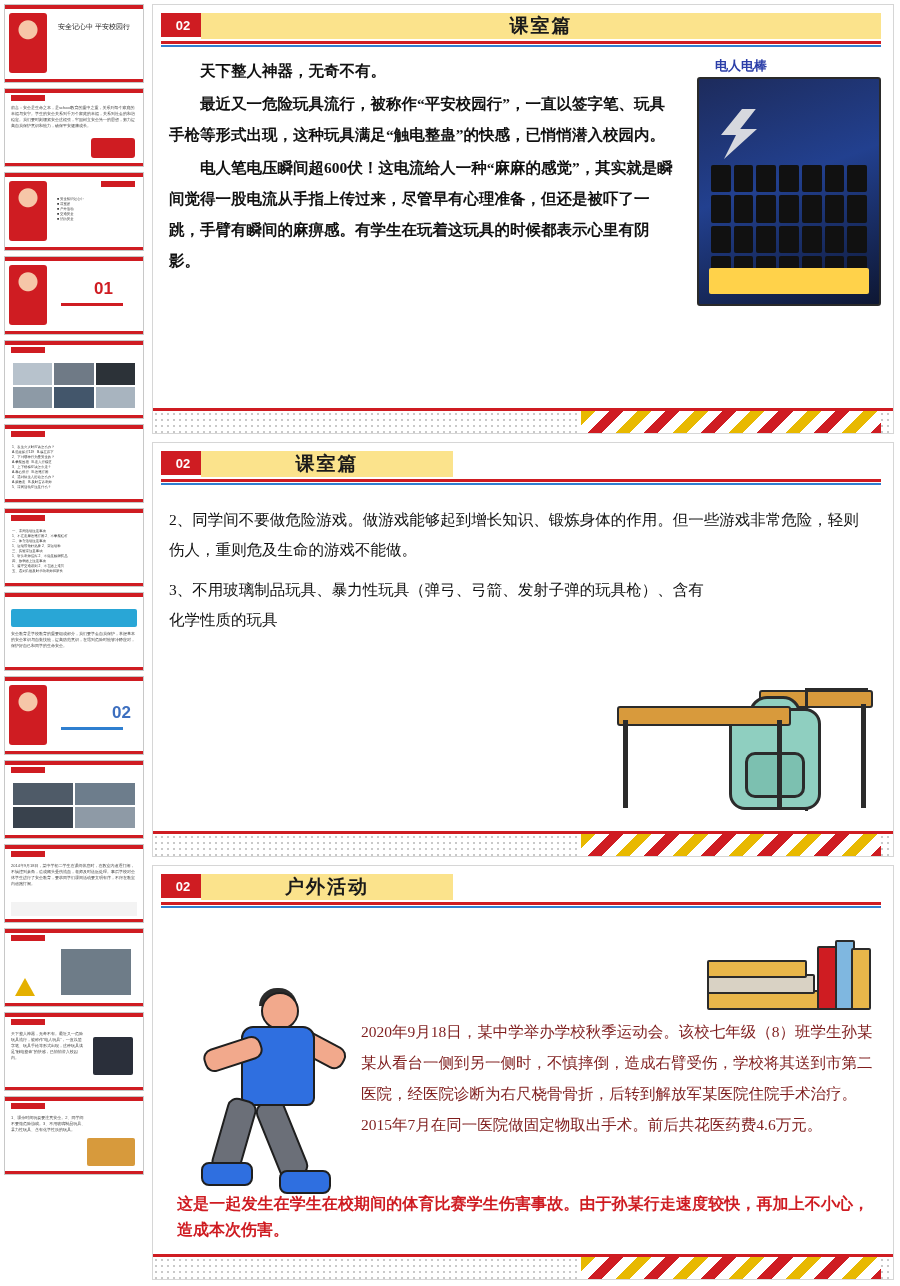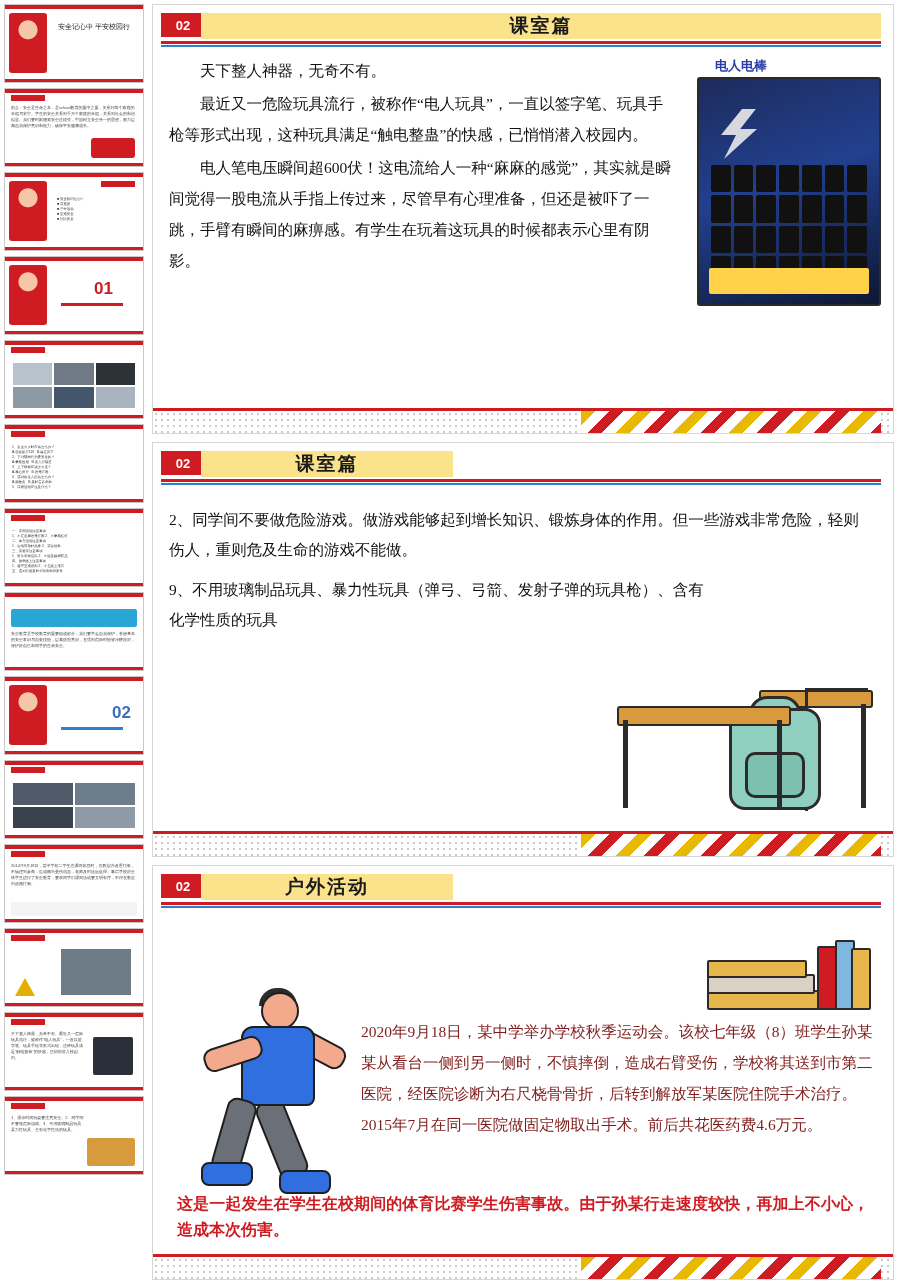--- a/index.html
+++ b/index.html
@@ -37,21 +37,21 @@
   .s3{height:415px;}
 
   .hdr{position:relative;height:44px;}
   .hdr .tag{position:absolute;left:8px;top:8px;width:44px;height:24px;background:#cf1c22;color:#fff;font-size:13px;font-weight:bold;display:flex;align-items:center;justify-content:center;}
   .hdr .band{position:absolute;left:48px;top:8px;right:12px;height:26px;background:#fbe38c;}
   .hdr .bandtxt{position:absolute;left:48px;top:8px;right:12px;height:26px;display:flex;align-items:center;justify-content:center;font-size:19px;font-weight:bold;color:#1a1a1a;letter-spacing:2px;text-align:center;}
   .hdr .rule{position:absolute;left:8px;top:36px;right:12px;height:3px;background:#cf1c22;}
   .hdr .rule2{position:absolute;left:8px;top:40px;right:12px;height:2px;background:#2f7fd0;}
 
   .body{position:relative;padding:6px 16px 0 16px;}
-  .ptext{font-size:15.5px;line-height:31px;color:#111;text-indent:2em;margin:0 0 2px 0;font-family:"Liberation Serif","DejaVu Serif",serif;}
+  .ptext{font-size:15.5px;line-height:31px;color:#111;text-indent:2em;margin:0 0 2px 0;font-family:"Liberation Serif","DejaVu Serif",serif;font-weight:bold;}
   .ptext2{font-size:15.5px;line-height:30px;color:#111;margin:0 0 10px 0;font-family:"Liberation Serif","DejaVu Serif",serif;}
 
   .footer{position:absolute;left:0;bottom:0;width:100%;height:26px;}
   .dots{position:absolute;left:0;bottom:0;width:100%;height:22px;
      background-image:radial-gradient(#c9c9c9 1px,transparent 1.2px);
      background-size:6px 6px;}
   .hazard{position:absolute;right:12px;bottom:0;width:300px;height:22px;
      background:repeating-linear-gradient(135deg,#e8b900 0 10px,#ffffff 10px 20px,#cf1c22 20px 30px,#ffffff 30px 40px);}
   .redline{position:absolute;left:0;bottom:22px;width:100%;height:3px;background:#cf1c22;}
 
@@ -256,21 +256,21 @@
       <div class="hdr">
         <div class="tag">02</div>
         <div class="band"></div>
         <div class="bandtxt">课室篇</div>
         <div class="rule"></div>
         <div class="rule2"></div>
       </div>
 
       <div class="body" style="padding-right:216px">
         <p class="ptext">天下整人神器，无奇不有。</p>
-        <p class="ptext">最近又一危险玩具流行，被称作“电人玩具”，一直以签字笔、玩具手枪等形式出现，这种玩具满足“触电整蛊”的快感，已悄悄潜入校园内。</p>
+        <p class="ptext">最近又一危险玩具流行，被称作“平安校园行”，一直以签字笔、玩具手枪等形式出现，这种玩具满足“触电整蛊”的快感，已悄悄潜入校园内。</p>
         <p class="ptext">电人笔电压瞬间超600伏！这电流给人一种“麻麻的感觉”，其实就是瞬间觉得一股电流从手指上传过来，尽管早有心理准备，但还是被吓了一跳，手臂有瞬间的麻痹感。有学生在玩着这玩具的时候都表示心里有阴影。</p>
       </div>
 
       <div class="toybox">
         <div class="cap">电人电棒</div>
         <div class="bx">
           <div class="bolt"></div>
           <div class="rows">
             <div class="pen"></div>
               <div class="pen"></div>
@@ -316,21 +316,21 @@
       <div class="hdr">
         <div class="tag">02</div>
         <div class="band" style="right:440px"></div>
         <div class="bandtxt" style="right:440px">课室篇</div>
         <div class="rule"></div>
         <div class="rule2"></div>
       </div>
 
       <div class="body" style="padding-top:18px;padding-right:22px">
         <p class="ptext2">2、同学间不要做危险游戏。做游戏能够起到增长知识、锻炼身体的作用。但一些游戏非常危险，轻则伤人，重则危及生命的游戏不能做。</p>
-        <p class="ptext2" style="padding-right:160px">9、不用玻璃制品玩具、暴力性玩具（弹弓、弓箭、发射子弹的玩具枪）、含有化学性质的玩具</p>
+        <p class="ptext2" style="padding-right:160px">3、不用玻璃制品玩具、暴力性玩具（弹弓、弓箭、发射子弹的玩具枪）、含有化学性质的玩具</p>
       </div>
 
       <div class="deskart">
         <div class="top2"></div>
         <div class="leg" style="left:156px;top:56px;height:104px"></div>
         <div class="leg" style="left:252px;top:56px;height:104px"></div>
         <div class="chair"></div>
         <div class="bagtop"></div>
         <div class="bag"></div>
         <div class="pocket"></div>

